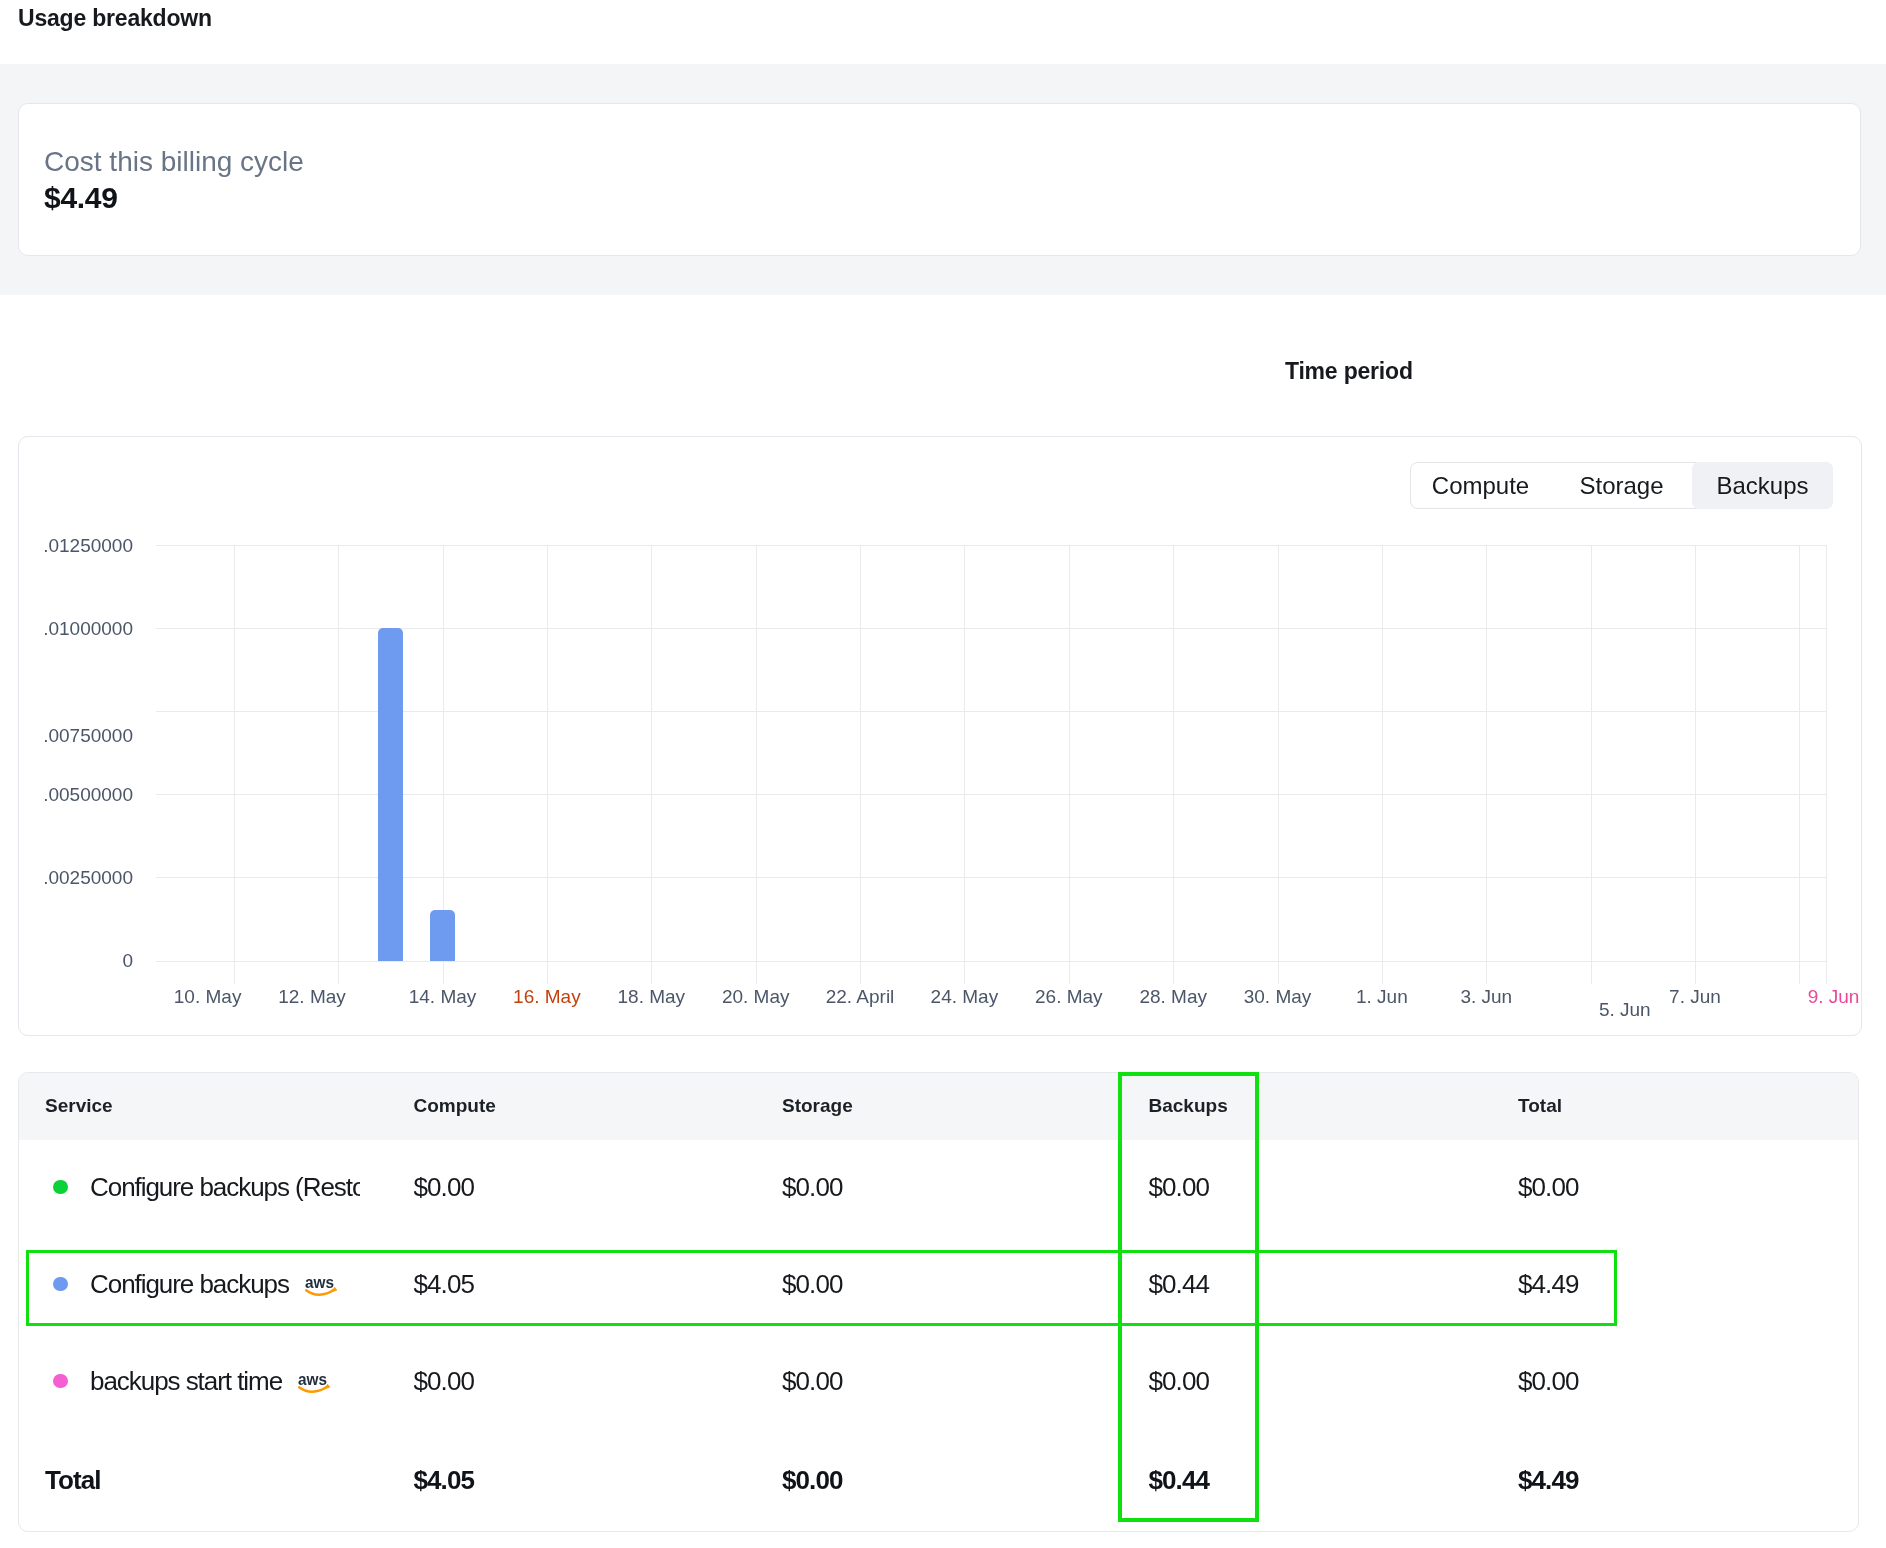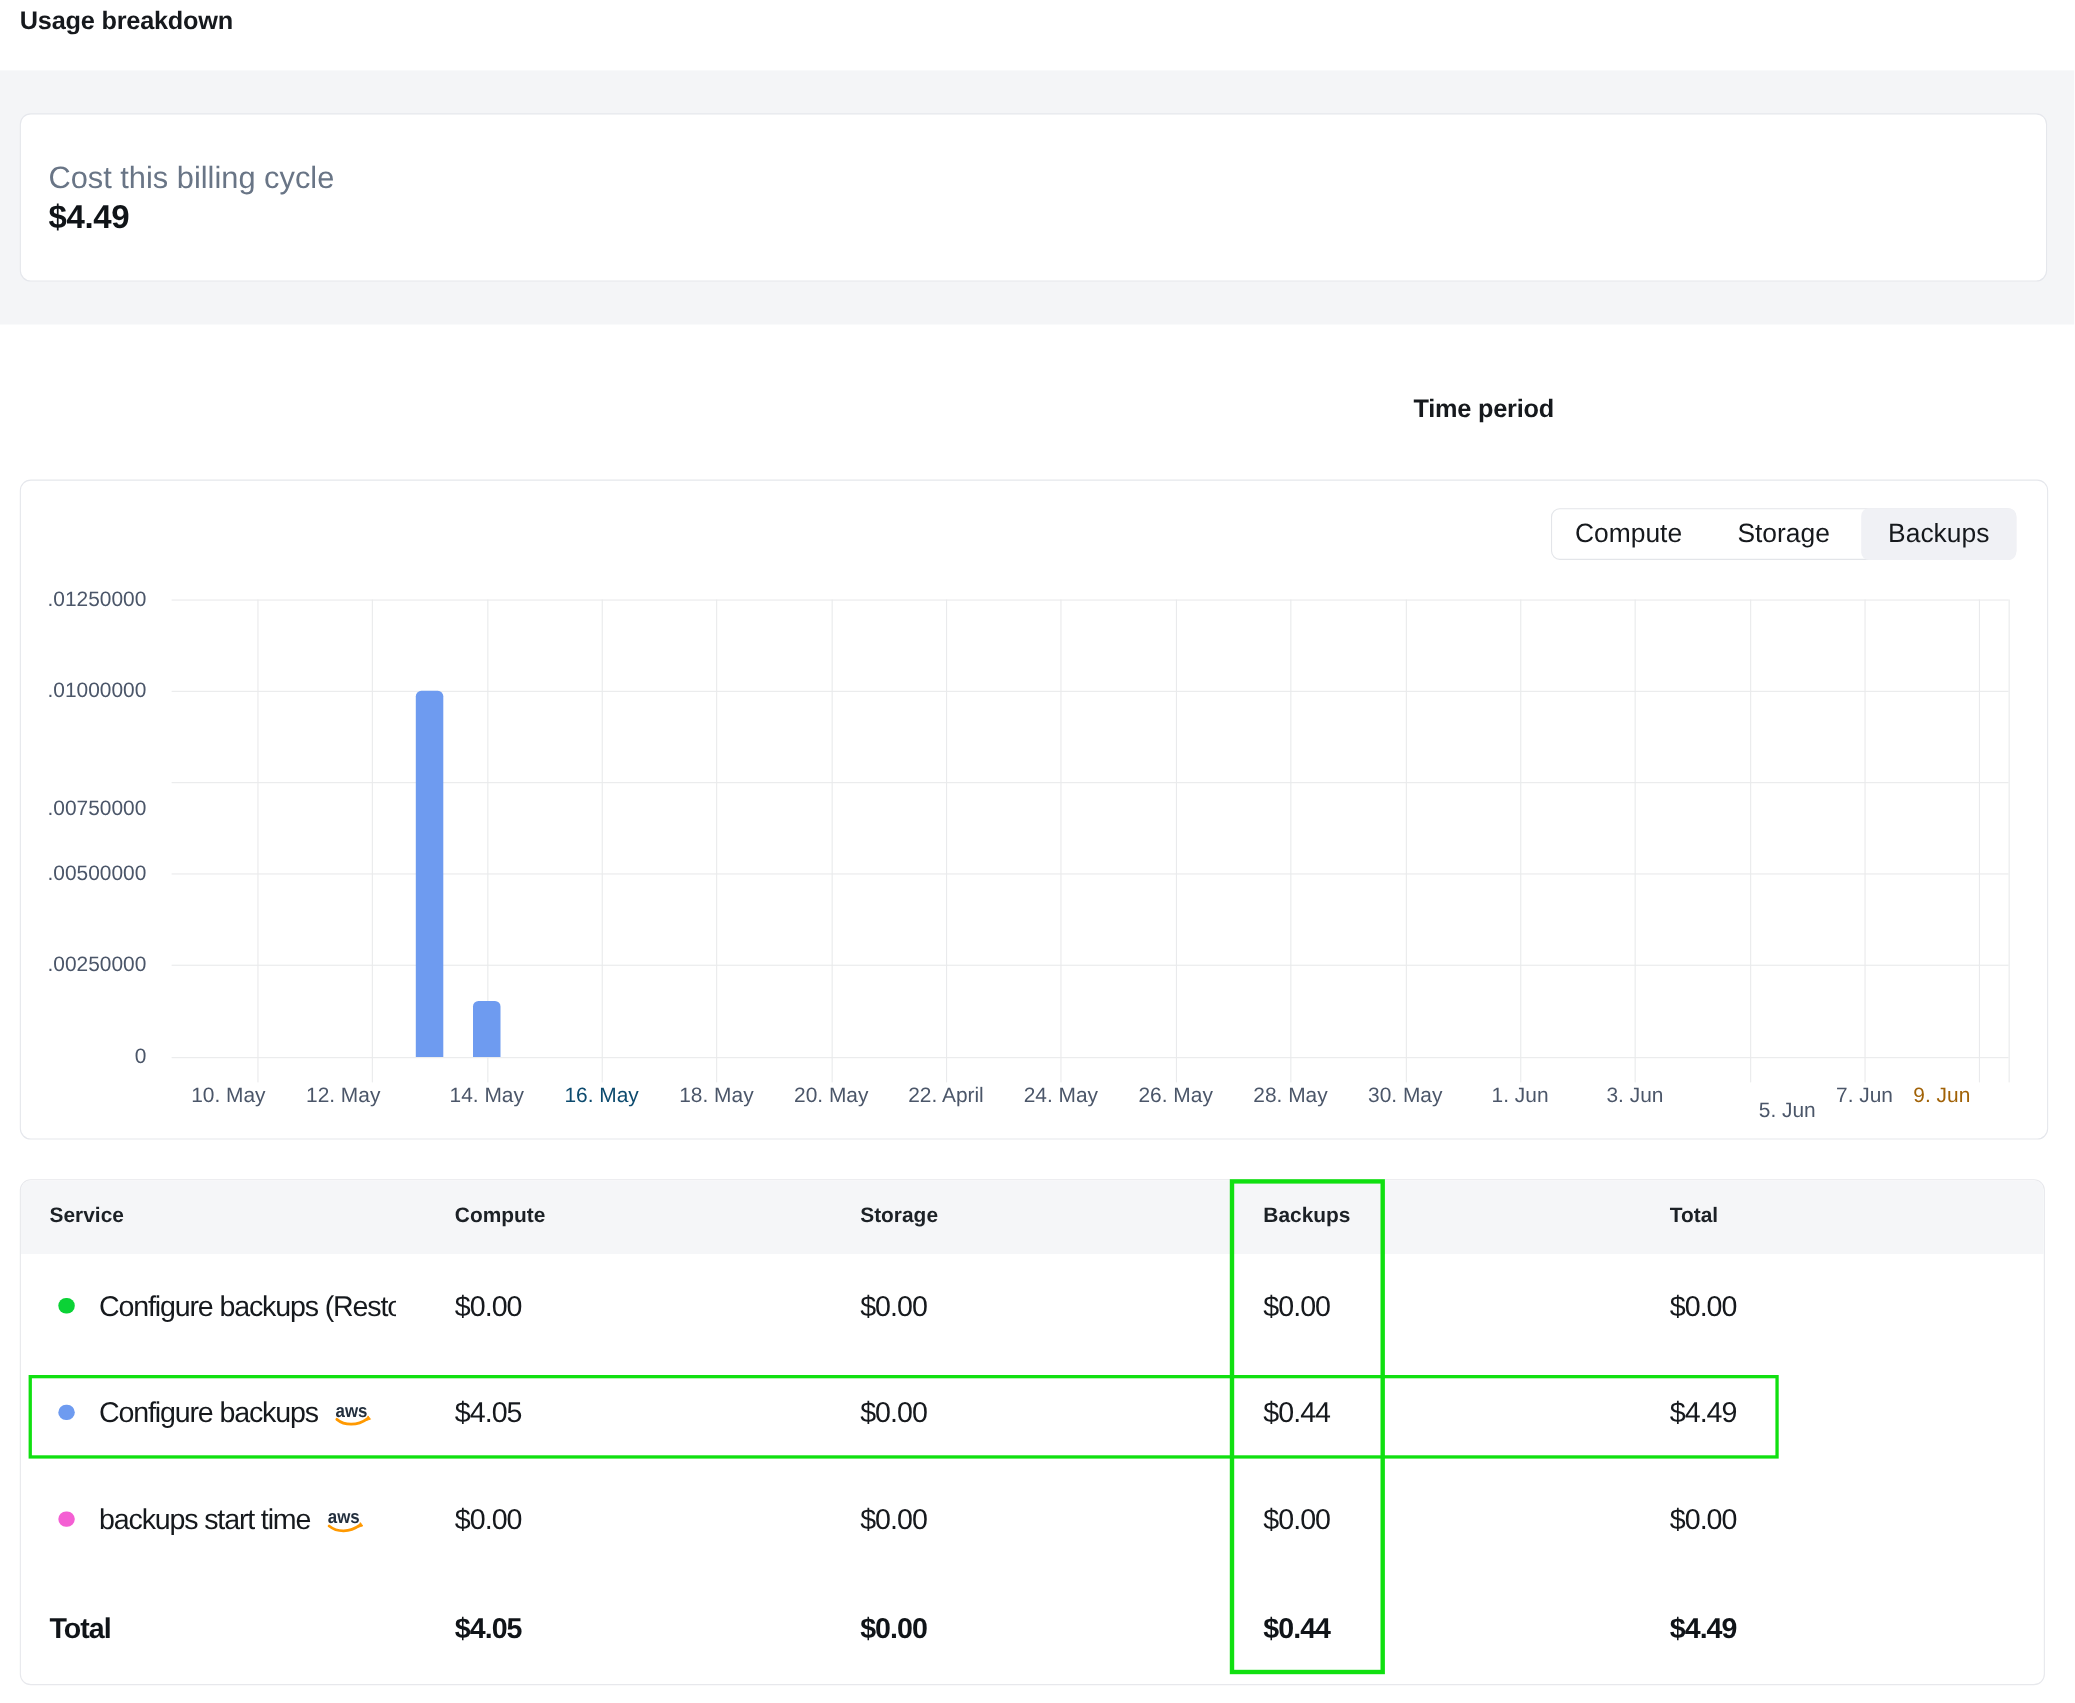--- a/index.html
+++ b/index.html
@@ -38,21 +38,21 @@
 <div class="abs" style="left:0px;top:867.9px;width:133px;text-align:right;font-size:19px;color:#4b5669;line-height:19px;">.00250000</div>
 <div class="abs" style="left:155.5px;top:960.5px;width:1670.0px;height:1px;background:#e9eaec;"></div>
 <div class="abs" style="left:0px;top:951.0px;width:133px;text-align:right;font-size:19px;color:#4b5669;line-height:19px;">0</div>
 <div class="abs" style="left:233.8px;top:545.0px;width:1px;height:439.0px;background:#e9eaec;"></div>
 <div class="abs" style="left:173.8px;top:987px;width:120px;text-align:left;font-size:19px;color:#4b5669;line-height:19px;">10. May</div>
 <div class="abs" style="left:338.2px;top:545.0px;width:1px;height:439.0px;background:#e9eaec;"></div>
 <div class="abs" style="left:278.2px;top:987px;width:120px;font-size:19px;color:#4b5669;line-height:19px;">12. May</div>
 <div class="abs" style="left:442.5px;top:545.0px;width:1px;height:439.0px;background:#e9eaec;"></div>
 <div class="abs" style="left:382.5px;top:987px;width:120px;text-align:center;font-size:19px;color:#4b5669;line-height:19px;">14. May</div>
 <div class="abs" style="left:546.9px;top:545.0px;width:1px;height:439.0px;background:#e9eaec;"></div>
-<div class="abs" style="left:486.9px;top:987px;width:120px;text-align:center;font-size:19px;color:#0c4a6e;line-height:19px;">16. May</div>
+<div class="abs" style="left:486.9px;top:987px;width:120px;text-align:center;font-size:19px;color:#c2410c;line-height:19px;">16. May</div>
 <div class="abs" style="left:651.3px;top:545.0px;width:1px;height:439.0px;background:#e9eaec;"></div>
 <div class="abs" style="left:591.3px;top:987px;width:120px;text-align:center;font-size:19px;color:#4b5669;line-height:19px;">18. May</div>
 <div class="abs" style="left:755.7px;top:545.0px;width:1px;height:439.0px;background:#e9eaec;"></div>
 <div class="abs" style="left:695.7px;top:987px;width:120px;text-align:center;font-size:19px;color:#4b5669;line-height:19px;">20. May</div>
 <div class="abs" style="left:860.0px;top:545.0px;width:1px;height:439.0px;background:#e9eaec;"></div>
 <div class="abs" style="left:800.0px;top:987px;width:120px;text-align:center;font-size:19px;color:#4b5669;line-height:19px;">22. April</div>
 <div class="abs" style="left:964.4px;top:545.0px;width:1px;height:439.0px;background:#e9eaec;"></div>
 <div class="abs" style="left:904.4px;top:987px;width:120px;text-align:center;font-size:19px;color:#4b5669;line-height:19px;">24. May</div>
 <div class="abs" style="left:1068.8px;top:545.0px;width:1px;height:439.0px;background:#e9eaec;"></div>
 <div class="abs" style="left:1008.8px;top:987px;width:120px;text-align:center;font-size:19px;color:#4b5669;line-height:19px;">26. May</div>
@@ -62,21 +62,21 @@
 <div class="abs" style="left:1217.5px;top:987px;width:120px;text-align:center;font-size:19px;color:#4b5669;line-height:19px;">30. May</div>
 <div class="abs" style="left:1381.9px;top:545.0px;width:1px;height:439.0px;background:#e9eaec;"></div>
 <div class="abs" style="left:1321.9px;top:987px;width:120px;text-align:center;font-size:19px;color:#4b5669;line-height:19px;">1. Jun</div>
 <div class="abs" style="left:1486.3px;top:545.0px;width:1px;height:439.0px;background:#e9eaec;"></div>
 <div class="abs" style="left:1426.3px;top:987px;width:120px;text-align:center;font-size:19px;color:#4b5669;line-height:19px;">3. Jun</div>
 <div class="abs" style="left:1590.7px;top:545.0px;width:1px;height:439.0px;background:#e9eaec;"></div>
 <div class="abs" style="left:1530.7px;top:1000px;width:120px;text-align:right;font-size:19px;color:#4b5669;line-height:19px;">5. Jun</div>
 <div class="abs" style="left:1695.0px;top:545.0px;width:1px;height:439.0px;background:#e9eaec;"></div>
 <div class="abs" style="left:1635.0px;top:987px;width:120px;text-align:center;font-size:19px;color:#4b5669;line-height:19px;">7. Jun</div>
 <div class="abs" style="left:1799.4px;top:545.0px;width:1px;height:439.0px;background:#e9eaec;"></div>
-<div class="abs" style="left:1739.4px;top:987px;width:120px;text-align:left;font-size:19px;color:#a16207;line-height:19px;">9. Jun</div>
+<div class="abs" style="left:1739.4px;top:987px;width:120px;text-align:right;font-size:19px;color:#ec4899;line-height:19px;">9. Jun</div>
 <div class="abs" style="left:1825.5px;top:545.0px;width:1px;height:439.0px;background:#e9eaec;"></div>
 <div class="abs" style="left:377.8px;top:627.5px;width:25px;height:333.0px;background:#6e9bf0;border-radius:5px 5px 0 0;"></div>
 <div class="abs" style="left:430.0px;top:909.5px;width:25px;height:51.0px;background:#6e9bf0;border-radius:5px 5px 0 0;"></div>
 <div class="abs" style="left:18px;top:1072px;width:1841px;height:460px;background:#fff;border:1px solid #e7e8ec;border-radius:10px;overflow:hidden;">
       <div style="position:absolute;left:0;top:0;width:100%;height:67px;background:#f5f6f8;"></div>
     </div>
 <div class="abs flexc" style="left:45px;top:1073px;height:66px;font-size:19px;font-weight:700;color:#1c2126;letter-spacing:0px;">Service</div>
 <div class="abs flexc" style="left:413.5px;top:1073px;height:66px;font-size:19px;font-weight:700;color:#1c2126;letter-spacing:0px;">Compute</div>
 <div class="abs flexc" style="left:782px;top:1073px;height:66px;font-size:19px;font-weight:700;color:#1c2126;letter-spacing:0px;">Storage</div>
 <div class="abs flexc" style="left:1148.5px;top:1073px;height:66px;font-size:19px;font-weight:700;color:#1c2126;letter-spacing:0px;">Backups</div>

